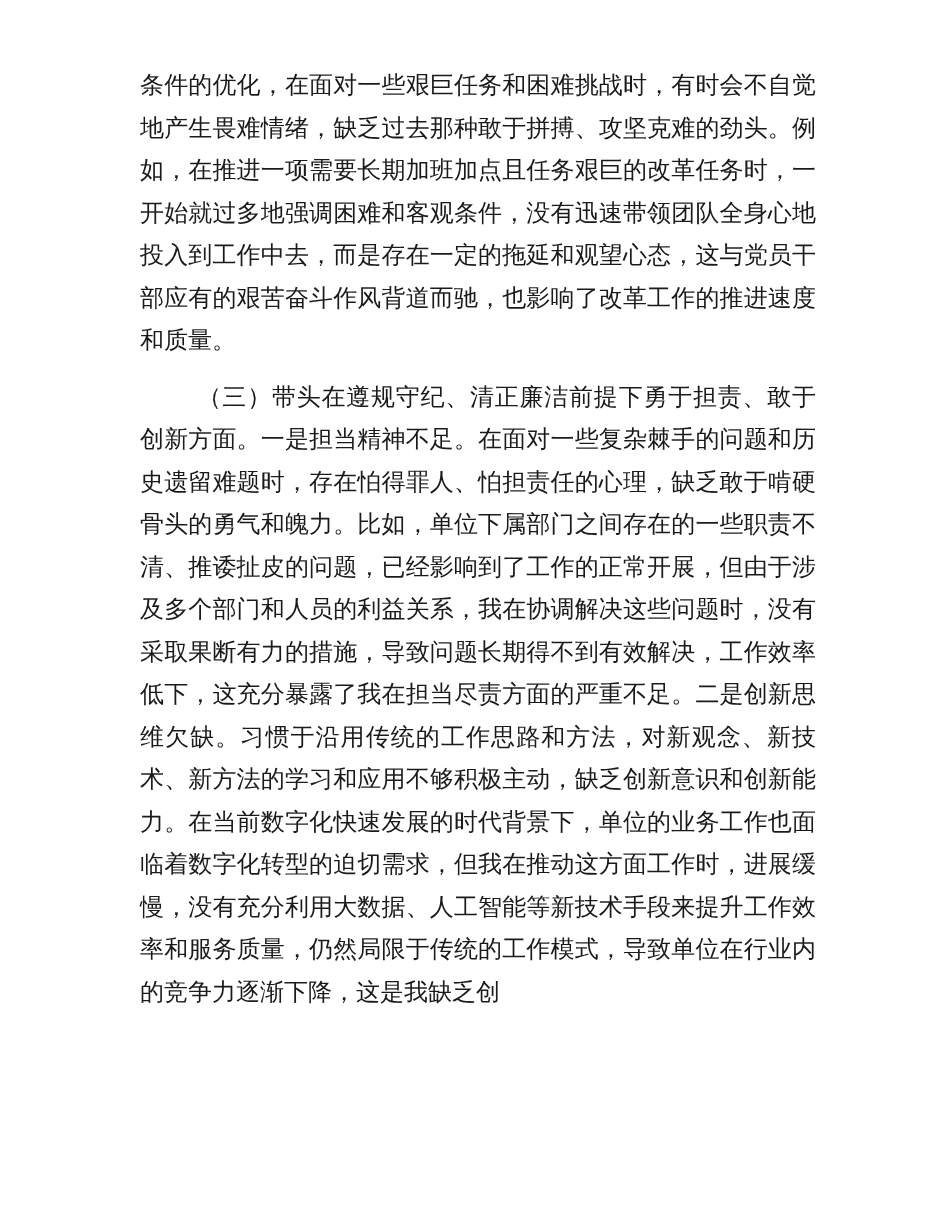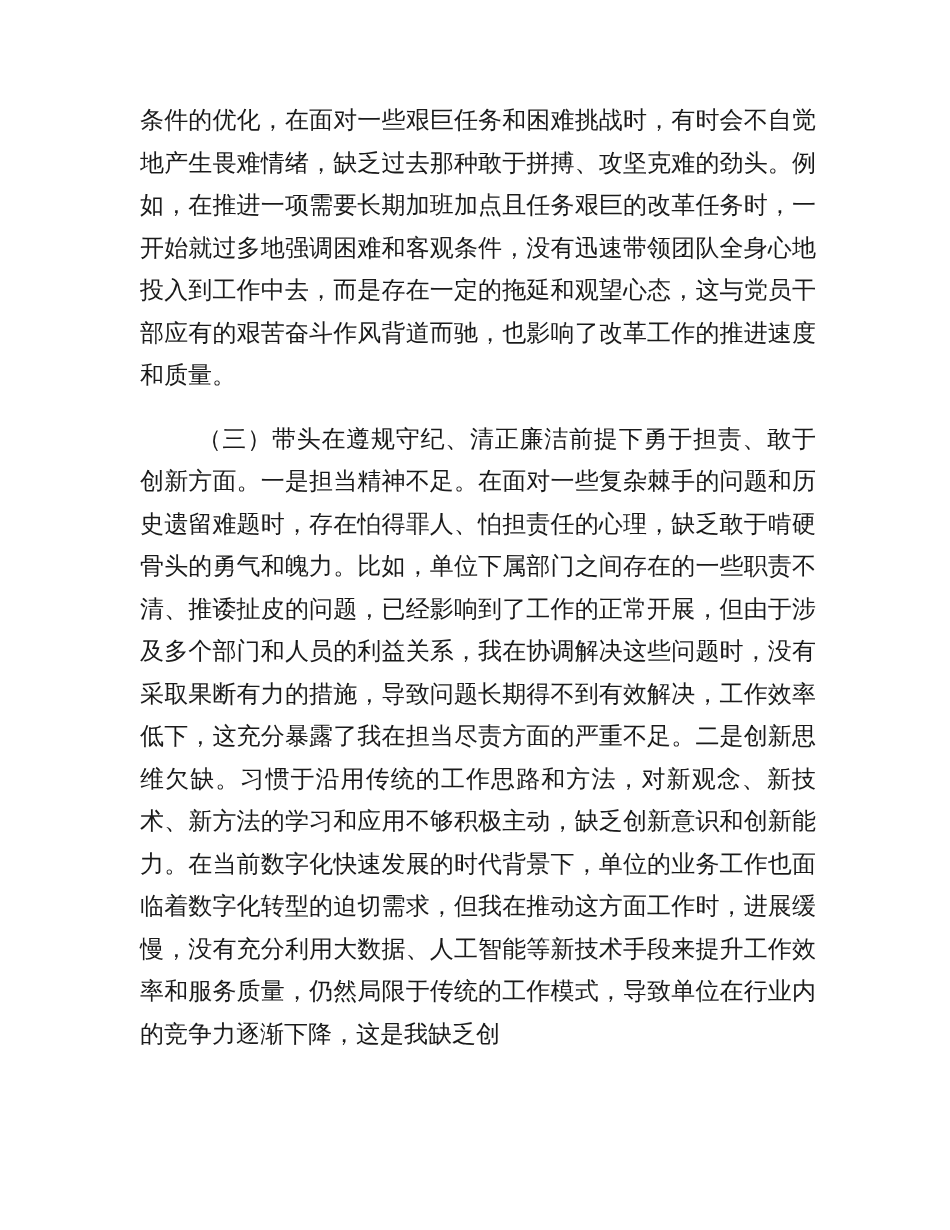--- a/index.html
+++ b/index.html
@@ -10,34 +10,34 @@
   body {
     width: 950px;
     height: 1230px;
     overflow: hidden;
   }
   .page {
     box-sizing: border-box;
     width: 950px;
     height: 1230px;
     background: #ffffff;
-    padding: 99px 134px 0 140px;
+    padding: 64px 134px 0 140px;
   }
   .doc-paragraph {
     margin: 0;
     font-family: "Liberation Serif", "DejaVu Serif", serif;
     font-size: 24px;
     line-height: 42.5px;
     color: #1a1a1a;
     text-align: justify;
     word-break: break-all;
   }
   .doc-paragraph.indented {
     text-indent: 2.4em;
-    margin-top: 21px;
+    margin-top: 14px;
   }
 </style>
 </head>
 <body>
 
 <div class="page">
   <p class="doc-paragraph">条件的优化，在面对一些艰巨任务和困难挑战时，有时会不自觉地产生畏难情绪，缺乏过去那种敢于拼搏、攻坚克难的劲头。例如，在推进一项需要长期加班加点且任务艰巨的改革任务时，一开始就过多地强调困难和客观条件，没有迅速带领团队全身心地投入到工作中去，而是存在一定的拖延和观望心态，这与党员干部应有的艰苦奋斗作风背道而驰，也影响了改革工作的推进速度和质量。</p>
   <p class="doc-paragraph indented">（三）带头在遵规守纪、清正廉洁前提下勇于担责、敢于创新方面。一是担当精神不足。在面对一些复杂棘手的问题和历史遗留难题时，存在怕得罪人、怕担责任的心理，缺乏敢于啃硬骨头的勇气和魄力。比如，单位下属部门之间存在的一些职责不清、推诿扯皮的问题，已经影响到了工作的正常开展，但由于涉及多个部门和人员的利益关系，我在协调解决这些问题时，没有采取果断有力的措施，导致问题长期得不到有效解决，工作效率低下，这充分暴露了我在担当尽责方面的严重不足。二是创新思维欠缺。习惯于沿用传统的工作思路和方法，对新观念、新技术、新方法的学习和应用不够积极主动，缺乏创新意识和创新能力。在当前数字化快速发展的时代背景下，单位的业务工作也面临着数字化转型的迫切需求，但我在推动这方面工作时，进展缓慢，没有充分利用大数据、人工智能等新技术手段来提升工作效率和服务质量，仍然局限于传统的工作模式，导致单位在行业内的竞争力逐渐下降，这是我缺乏创</p>
 </div>
 

